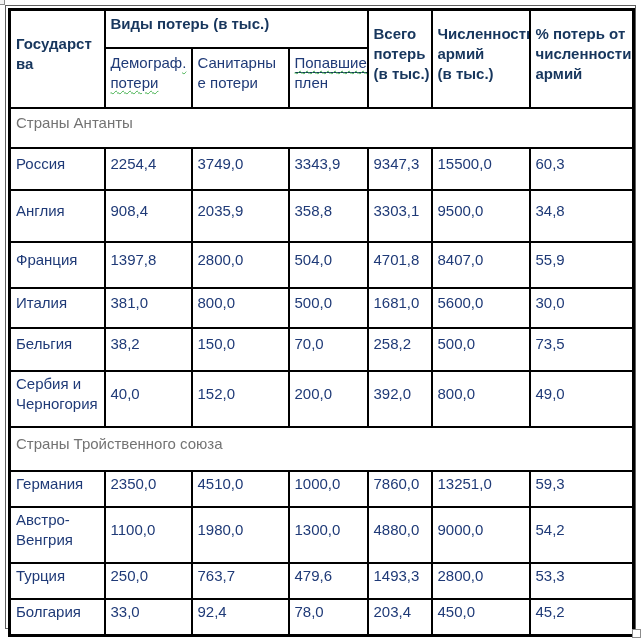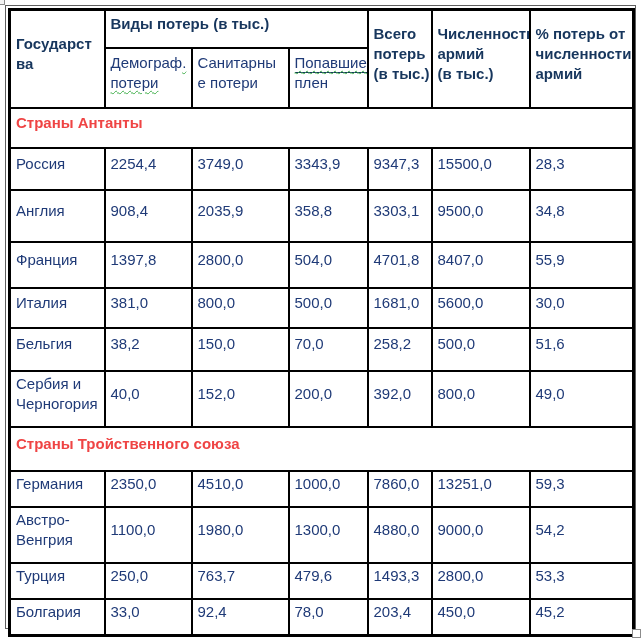--- a/index.html
+++ b/index.html
@@ -59,22 +59,22 @@
     line-height: 20px;
     color: #1f3a77;
     overflow: hidden;
     word-wrap: break-word;
   }
   td.hdr {
     font-weight: bold;
     color: #17365d;
   }
   tr.section-row td {
-    font-weight: bold;
-    color: #ef4444;
+    font-weight: normal;
+    color: #737373;
   }
   .line { white-space: nowrap; }
   
   .squiggle {
     text-decoration-line: underline;
     text-decoration-style: wavy;
     text-decoration-color: #3fae4a;
     text-decoration-thickness: 1px;
     text-underline-offset: 2px;
   }
@@ -152,21 +152,21 @@
       <td colspan="7">Страны Антанты</td>
     </tr>
 
     <tr style="height:42px">
       <td>Россия</td>
       <td>2254,4</td>
       <td>3749,0</td>
       <td>3343,9</td>
       <td>9347,3</td>
       <td>15500,0</td>
-      <td>28,3</td>
+      <td>60,3</td>
     </tr>
     <tr style="height:52px">
       <td>Англия</td>
       <td>908,4</td>
       <td>2035,9</td>
       <td>358,8</td>
       <td>3303,1</td>
       <td>9500,0</td>
       <td>34,8</td>
     </tr>
@@ -188,21 +188,21 @@
       <td>5600,0</td>
       <td>30,0</td>
     </tr>
     <tr style="height:43px">
       <td>Бельгия</td>
       <td>38,2</td>
       <td>150,0</td>
       <td>70,0</td>
       <td>258,2</td>
       <td>500,0</td>
-      <td>51,6</td>
+      <td>73,5</td>
     </tr>
     <tr style="height:52px">
       <td>Сербия и Черногория</td>
       <td>40,0</td>
       <td>152,0</td>
       <td>200,0</td>
       <td>392,0</td>
       <td>800,0</td>
       <td>49,0</td>
     </tr>

